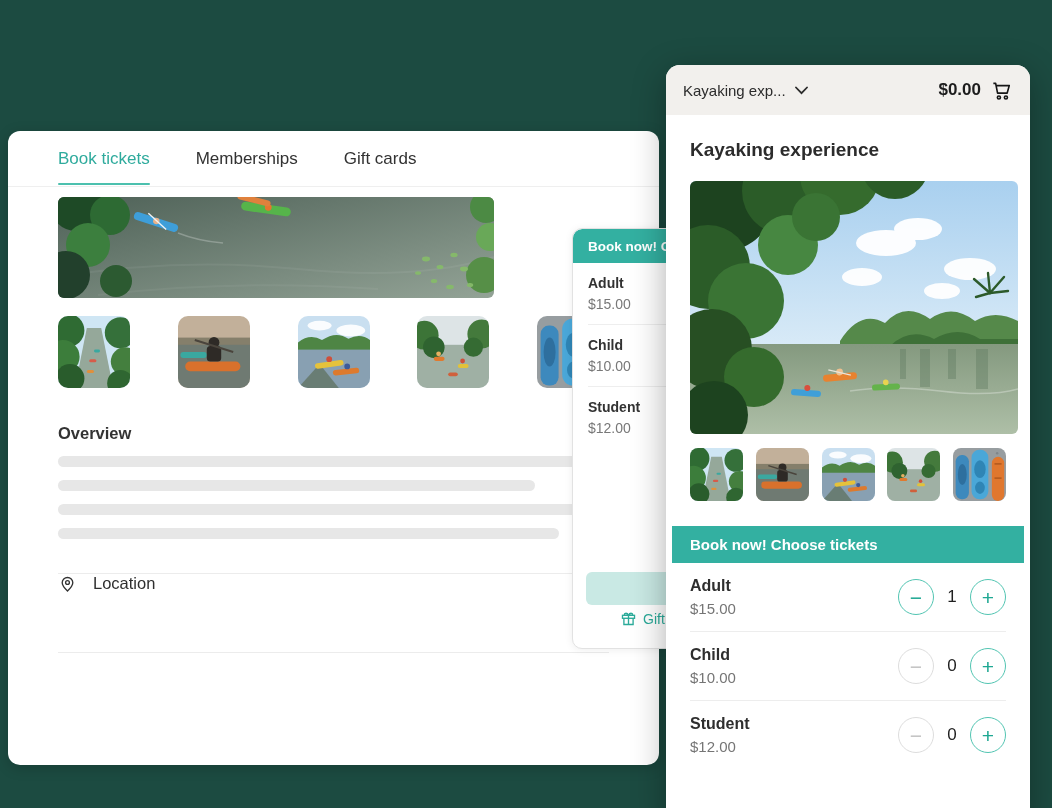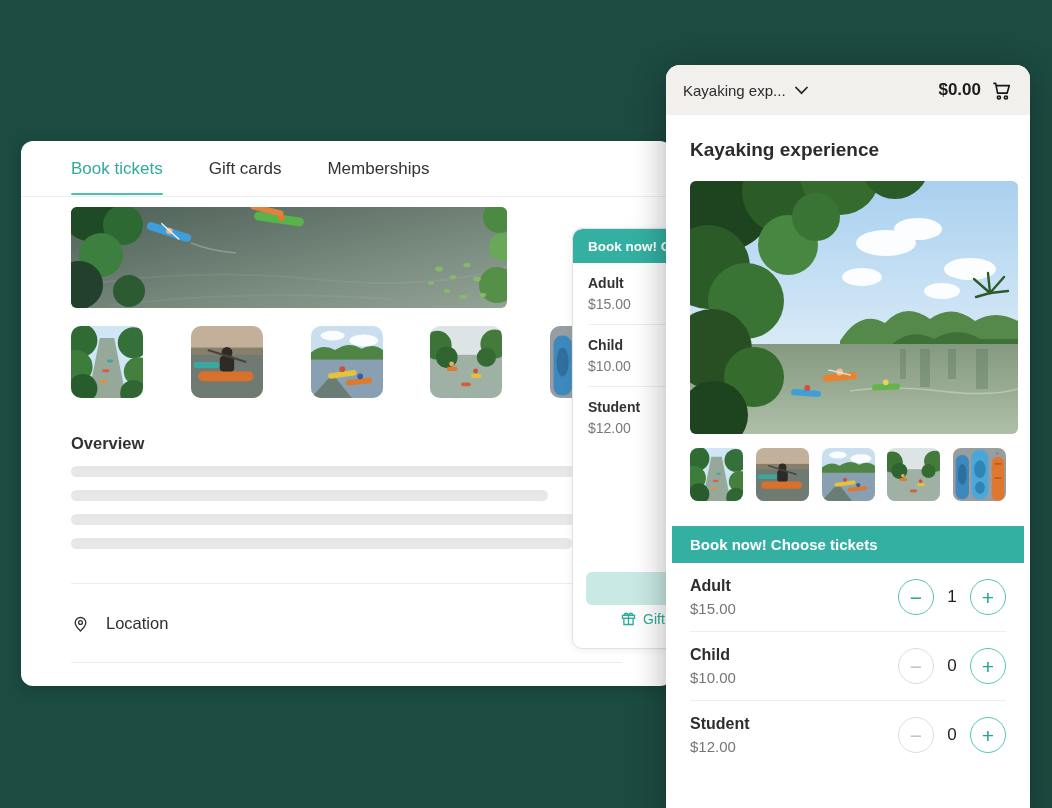--- a/index.html
+++ b/index.html
@@ -4,24 +4,23 @@
 <style>
   html,body{margin:0;padding:0;}
   body{
     width:1052px;height:808px;position:relative;overflow:hidden;
     background:#1c4b41;
     font-family:"Liberation Sans", sans-serif;
     -webkit-font-smoothing:antialiased;
   }
   
   .main-card{
-    position:absolute;left:21px;top:131px;width:651px;height:545px;
+    position:absolute;left:8px;top:131px;width:651px;height:634px;
     background:#fff;border-radius:12px;z-index:1;
     box-shadow:0 3px 14px rgba(0,0,0,.18);
-    margin-top:10px;
   }
   .tabs{
     height:56px;display:flex;align-items:stretch;gap:46px;
     padding-left:50px;border-bottom:1px solid #efefef;box-sizing:border-box;
   }
   .tab{
     display:flex;align-items:center;font-size:17px;color:#323232;
     position:relative;cursor:pointer;
   }
   .tab.active{color:#2fab9d;}
@@ -36,21 +35,21 @@
   }
   .thumb-row{display:flex;justify-content:space-between;margin-top:18px;}
   .thumb{border-radius:10px;overflow:hidden;display:block;cursor:pointer;}
   .thumb-lg{width:72px;height:72px;}
   .thumb-sm{width:53px;height:53px;border-radius:8px;}
   .overview-title{margin-top:35px;font-size:16.5px;font-weight:600;color:#333;line-height:20px;}
   .skeleton{height:11px;border-radius:5.5px;background:#e7e7e7;margin-top:13px;}
   .skeleton:first-of-type{margin-top:10px;}
   .divider{border:none;border-top:1px solid #ececec;margin:34px 0 0 0;}
   .location-row{
-    height:78px;display:flex;align-items:center;gap:16px;
+    height:78px;display:flex;gap:16px;
     border-bottom:1px solid #ececec;cursor:pointer;
   }
   .location-label{font-size:16.5px;color:#2f2f2f;flex:1;}
   
   .side-widget{
     position:absolute;left:572px;top:228px;width:240px;height:421px;
     background:#fff;border:1px solid #e2e2e2;border-radius:10px;z-index:2;
     box-shadow:0 1px 8px rgba(0,0,0,.07);overflow:hidden;box-sizing:border-box;
   }
   .side-banner{
@@ -199,22 +198,22 @@
       <rect x="44" y="10" width="14" height="50" rx="7" fill="#e0772e"></rect>
       <line x1="47" y1="18" x2="55" y2="18" stroke="#b85c1f" stroke-width="2"></line>
       <line x1="47" y1="34" x2="55" y2="34" stroke="#b85c1f" stroke-width="2"></line>
     </symbol>
   </defs>
 </svg>
 
 <section class="main-card">
   <nav class="tabs">
     <div class="tab active">Book tickets</div>
+    <div class="tab">Memberships</div>
     <div class="tab">Gift cards</div>
-    <div class="tab">Memberships</div>
   </nav>
 
   <div class="card-content">
     <svg class="hero-photo" viewBox="0 0 436 101" preserveAspectRatio="none">
       <rect width="436" height="101" fill="url(#gWater1)"></rect>
       <path d="M0 80 Q120 60 240 72 T436 60" stroke="#ffffff" stroke-width="2" fill="none" opacity=".06"></path>
       <path d="M40 98 Q180 82 320 92" stroke="#ffffff" stroke-width="2" fill="none" opacity=".05"></path>
       <circle cx="18" cy="8" r="26" fill="#1e4a26"></circle>
         <circle cx="52" cy="18" r="20" fill="#2d6a33"></circle>
       <circle cx="30" cy="48" r="22" fill="#3c7f3e"></circle>

